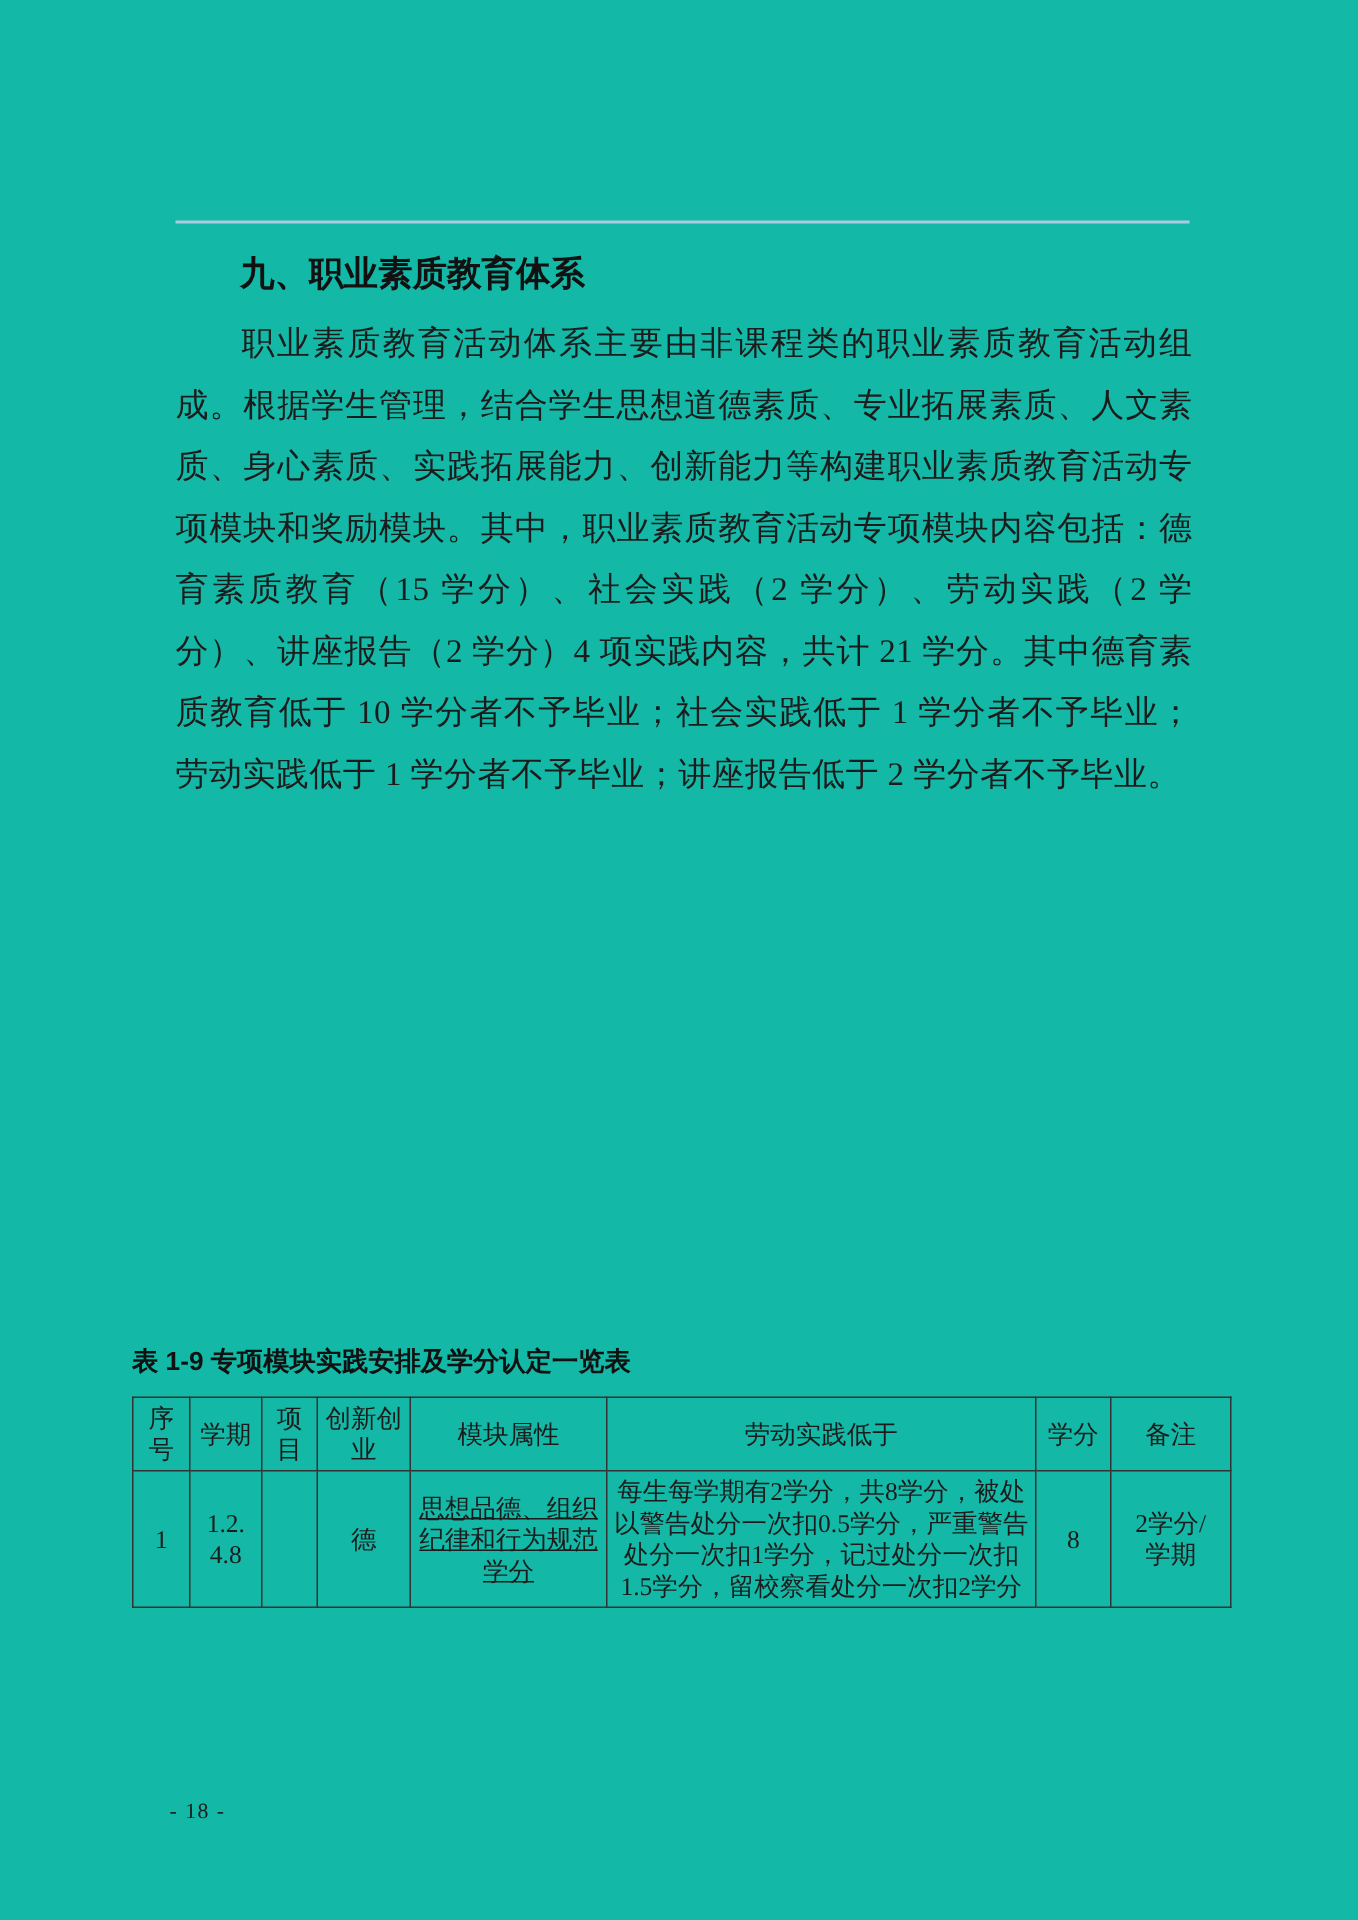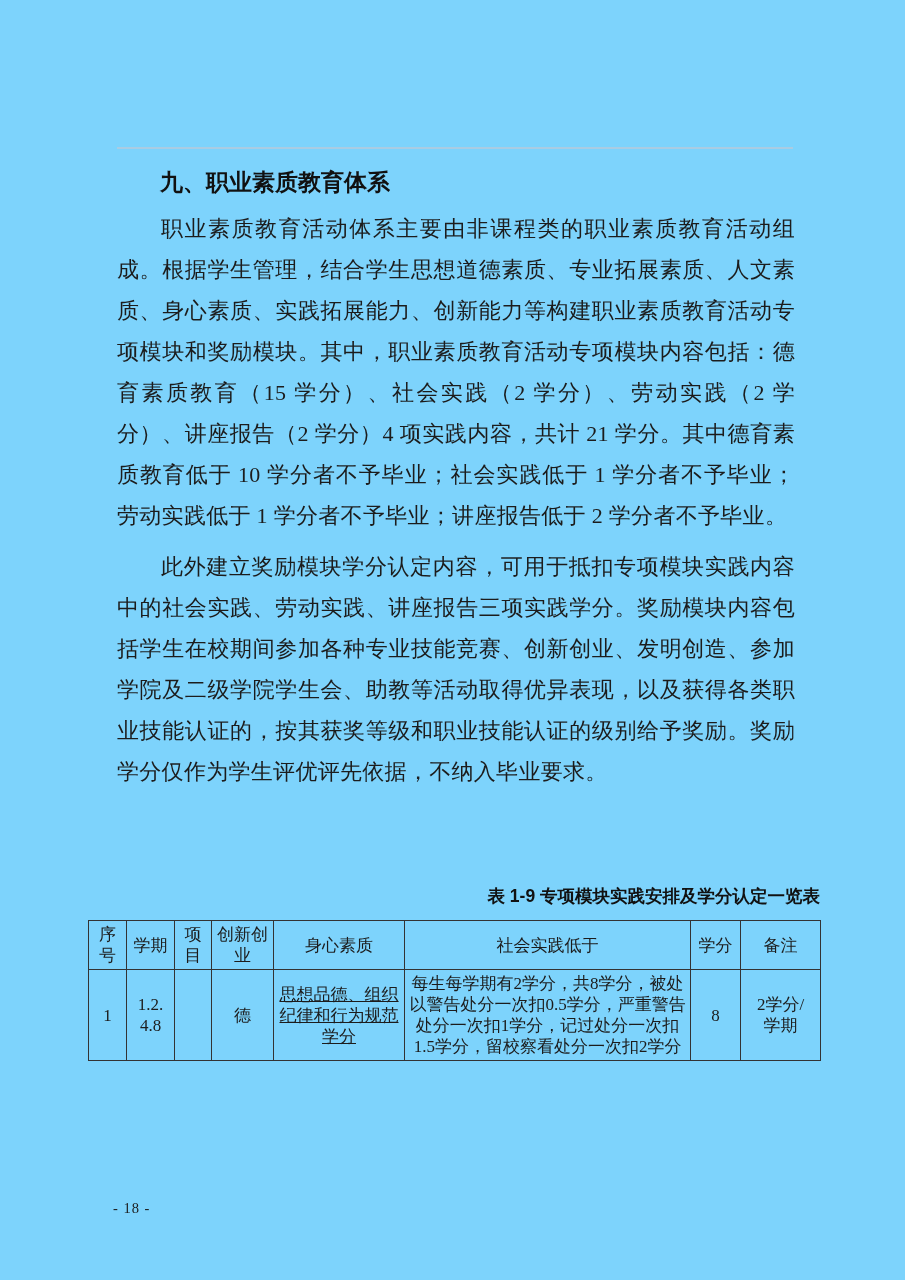--- a/index.html
+++ b/index.html
@@ -2,21 +2,21 @@
 <html><head>
 <meta charset="utf-8">
 <style>
   * { margin: 0; padding: 0; box-sizing: border-box; }
   html, body { background: #e8e8e8; }
   .page {
     position: relative;
     width: 905px;
     height: 1280px;
     margin: 0 auto;
-    background: #7dd3fc;
+    background: #14b8a6;
     overflow: hidden;
     font-family: "Liberation Serif", "DejaVu Serif", serif;
     color: #1c1c1c;
   }
   .top-rule {
     position: absolute;
     left: 117px;
     top: 147px;
     width: 676px;
     height: 2px;
@@ -44,21 +44,22 @@
     text-indent: 2em;
     letter-spacing: 0.3px;
   }
   .table-area {
     position: absolute;
     left: 88px;
     top: 884px;
     width: 732px;
   }
   .table-caption {
-    text-align: right;
+    margin-top: 11px;
+    text-align: left;
     font-family: "Liberation Sans", "DejaVu Sans", sans-serif;
     font-weight: 700;
     font-size: 17.5px;
     line-height: 24px;
     color: #111;
   }
   table.credits {
     margin-top: 12px;
     width: 732px;
     border-collapse: collapse;
@@ -100,21 +101,20 @@
 
 <div class="page">
 
   <div class="top-rule" style="background: rgb(169, 204, 227);"></div>
 
   <div class="content">
     <h2 class="section-heading">九、职业素质教育体系</h2>
 
     <p class="body-para">职业素质教育活动体系主要由非课程类的职业素质教育活动组成。根据学生管理，结合学生思想道德素质、专业拓展素质、人文素质、身心素质、实践拓展能力、创新能力等构建职业素质教育活动专项模块和奖励模块。其中，职业素质教育活动专项模块内容包括：德育素质教育（15 学分）、社会实践（2 学分）、劳动实践（2 学分）、讲座报告（2 学分）4 项实践内容，共计 21 学分。其中德育素质教育低于 10 学分者不予毕业；社会实践低于 1 学分者不予毕业；劳动实践低于 1 学分者不予毕业；讲座报告低于 2 学分者不予毕业。</p>
 
-    <p class="body-para">此外建立奖励模块学分认定内容，可用于抵扣专项模块实践内容中的社会实践、劳动实践、讲座报告三项实践学分。奖励模块内容包括学生在校期间参加各种专业技能竞赛、创新创业、发明创造、参加学院及二级学院学生会、助教等活动取得优异表现，以及获得各类职业技能认证的，按其获奖等级和职业技能认证的级别给予奖励。奖励学分仅作为学生评优评先依据，不纳入毕业要求。</p>
   </div>
 
   <div class="table-area">
     <div class="table-caption">表 1-9  专项模块实践安排及学分认定一览表</div>
 
     <table class="credits">
       <colgroup>
         <col style="width:38px">
         <col style="width:48px">
         <col style="width:37px">
@@ -123,22 +123,22 @@
         <col style="width:286px">
         <col style="width:50px">
         <col style="width:80px">
       </colgroup>
       <thead>
         <tr>
           <th>序号</th>
           <th>学期</th>
           <th>项目</th>
           <th>创新创业</th>
-          <th>身心素质</th>
-          <th>社会实践低于</th>
+          <th>模块属性</th>
+          <th>劳动实践低于</th>
           <th>学分</th>
           <th>备注</th>
         </tr>
       </thead>
       <tbody>
         <tr>
           <td>1</td>
           <td class="preline">1.2.
 4.8</td>
           <td></td>

